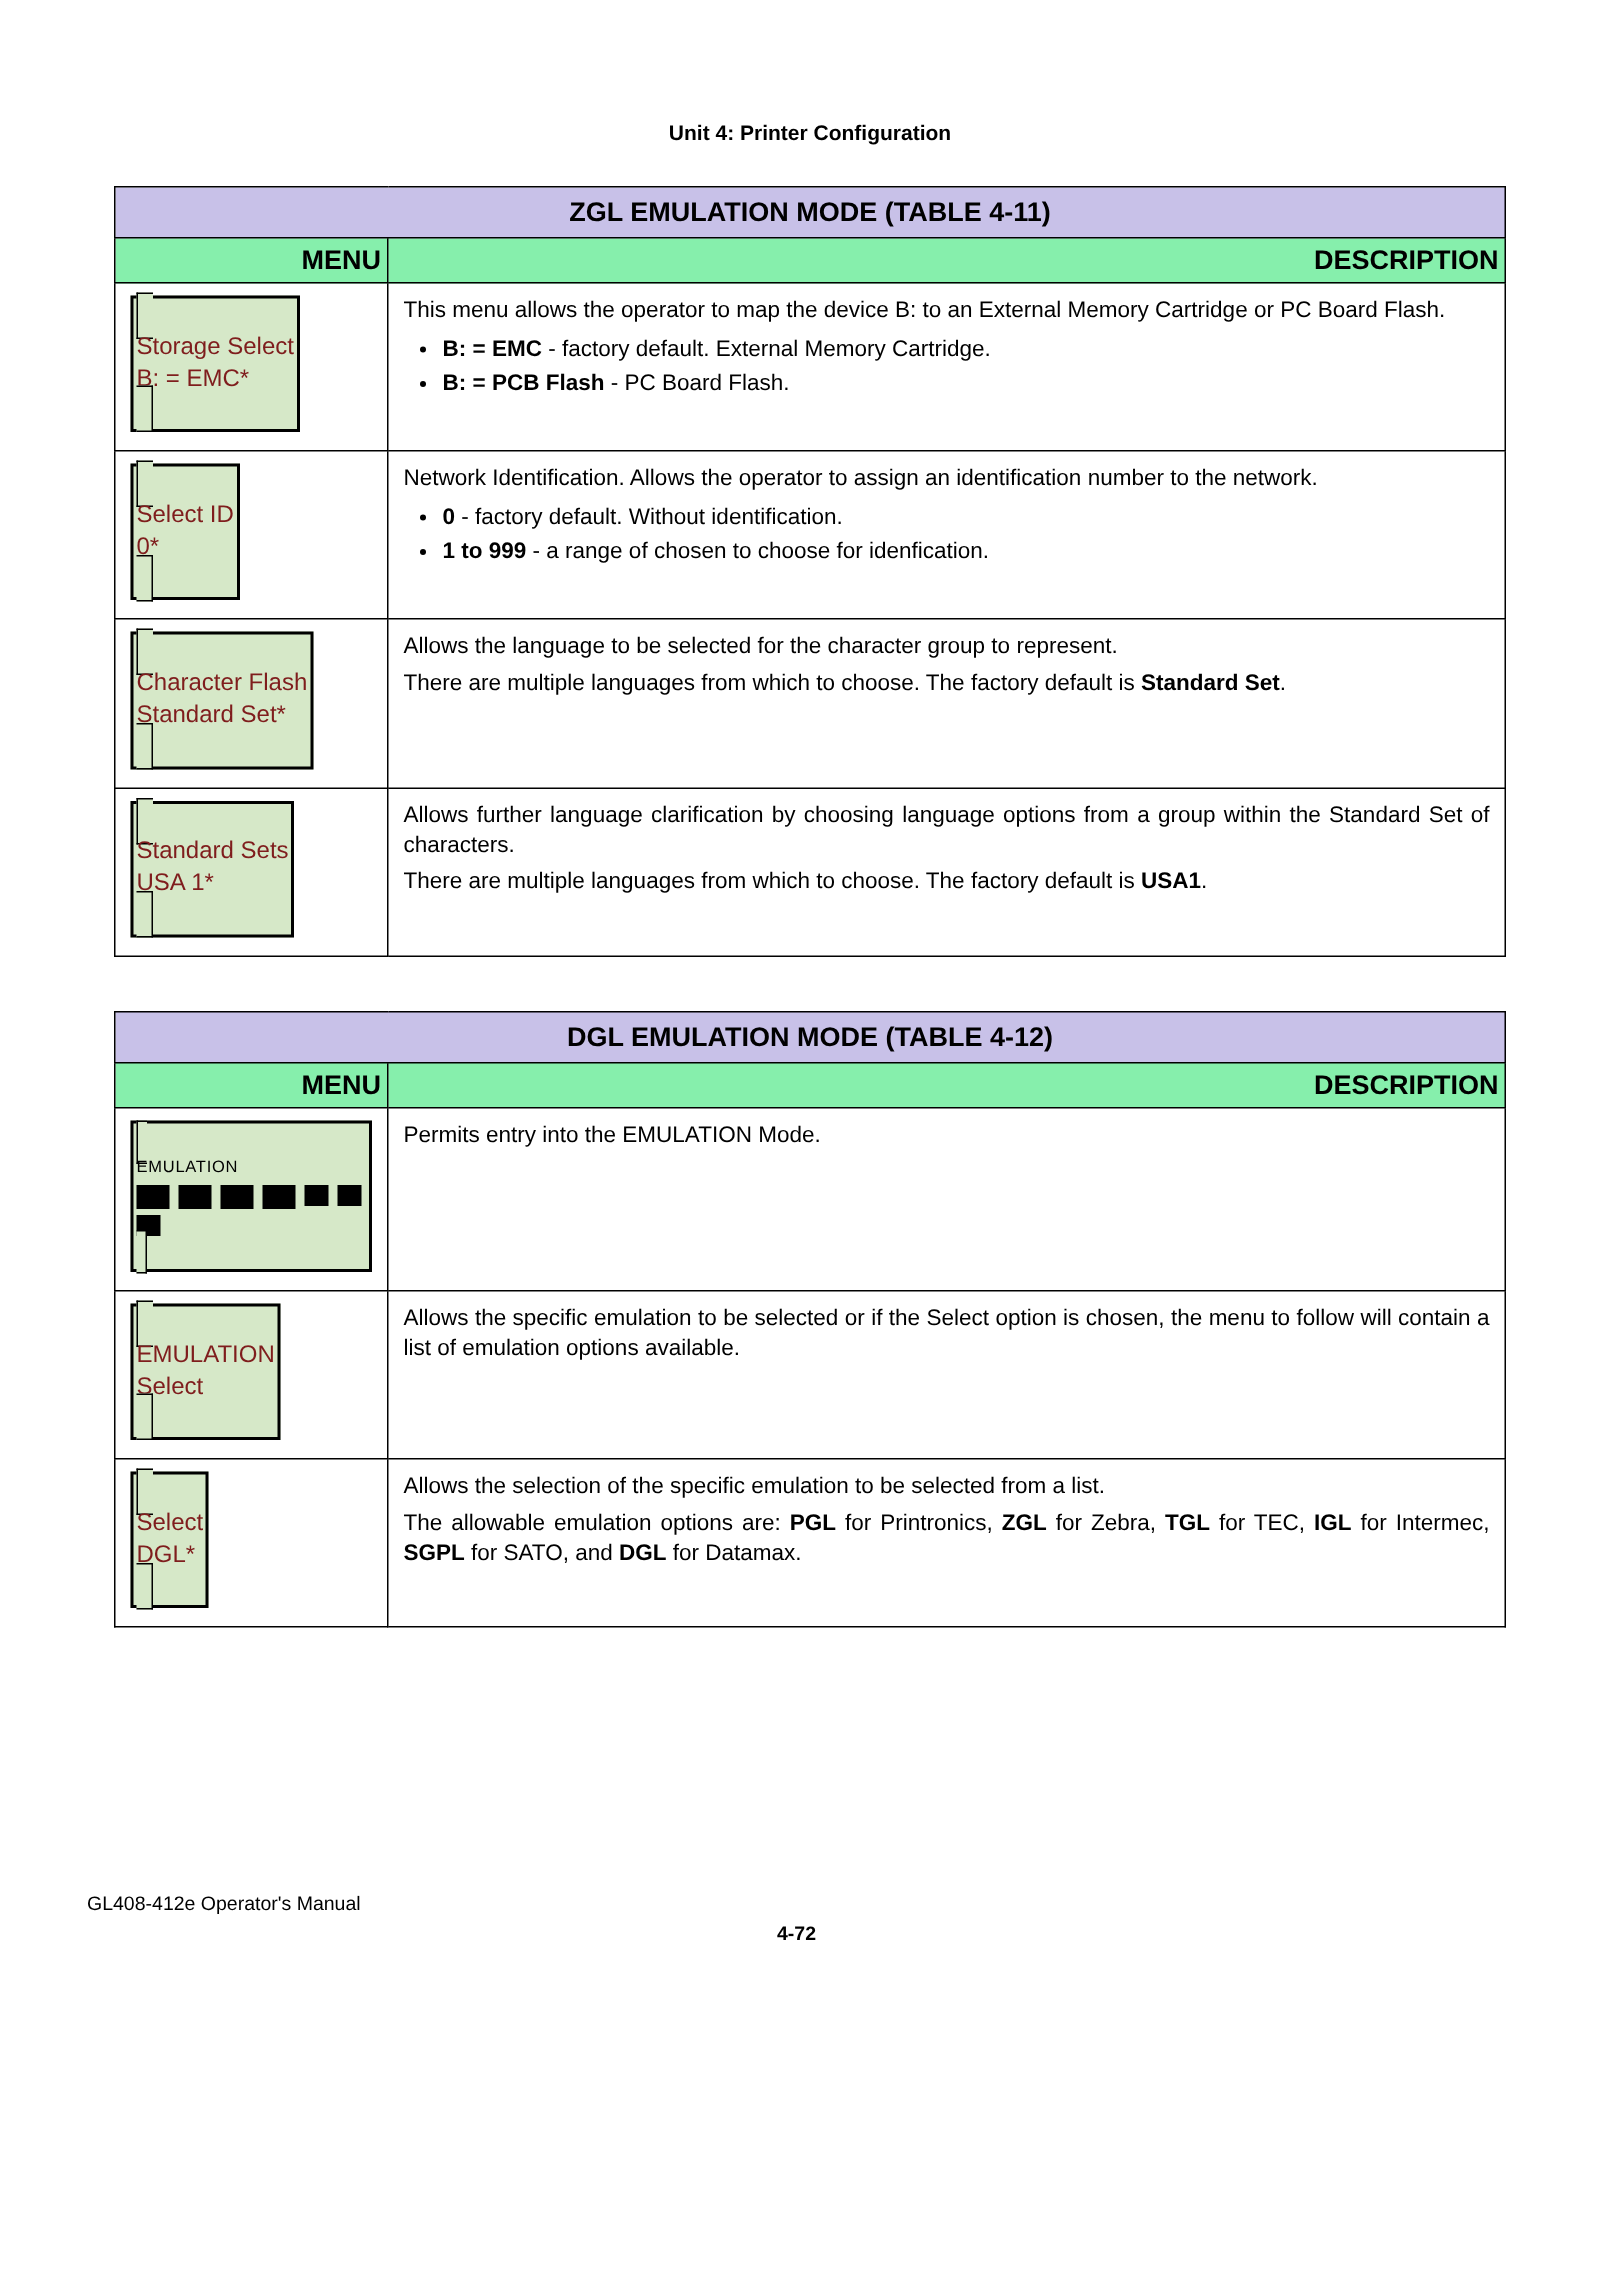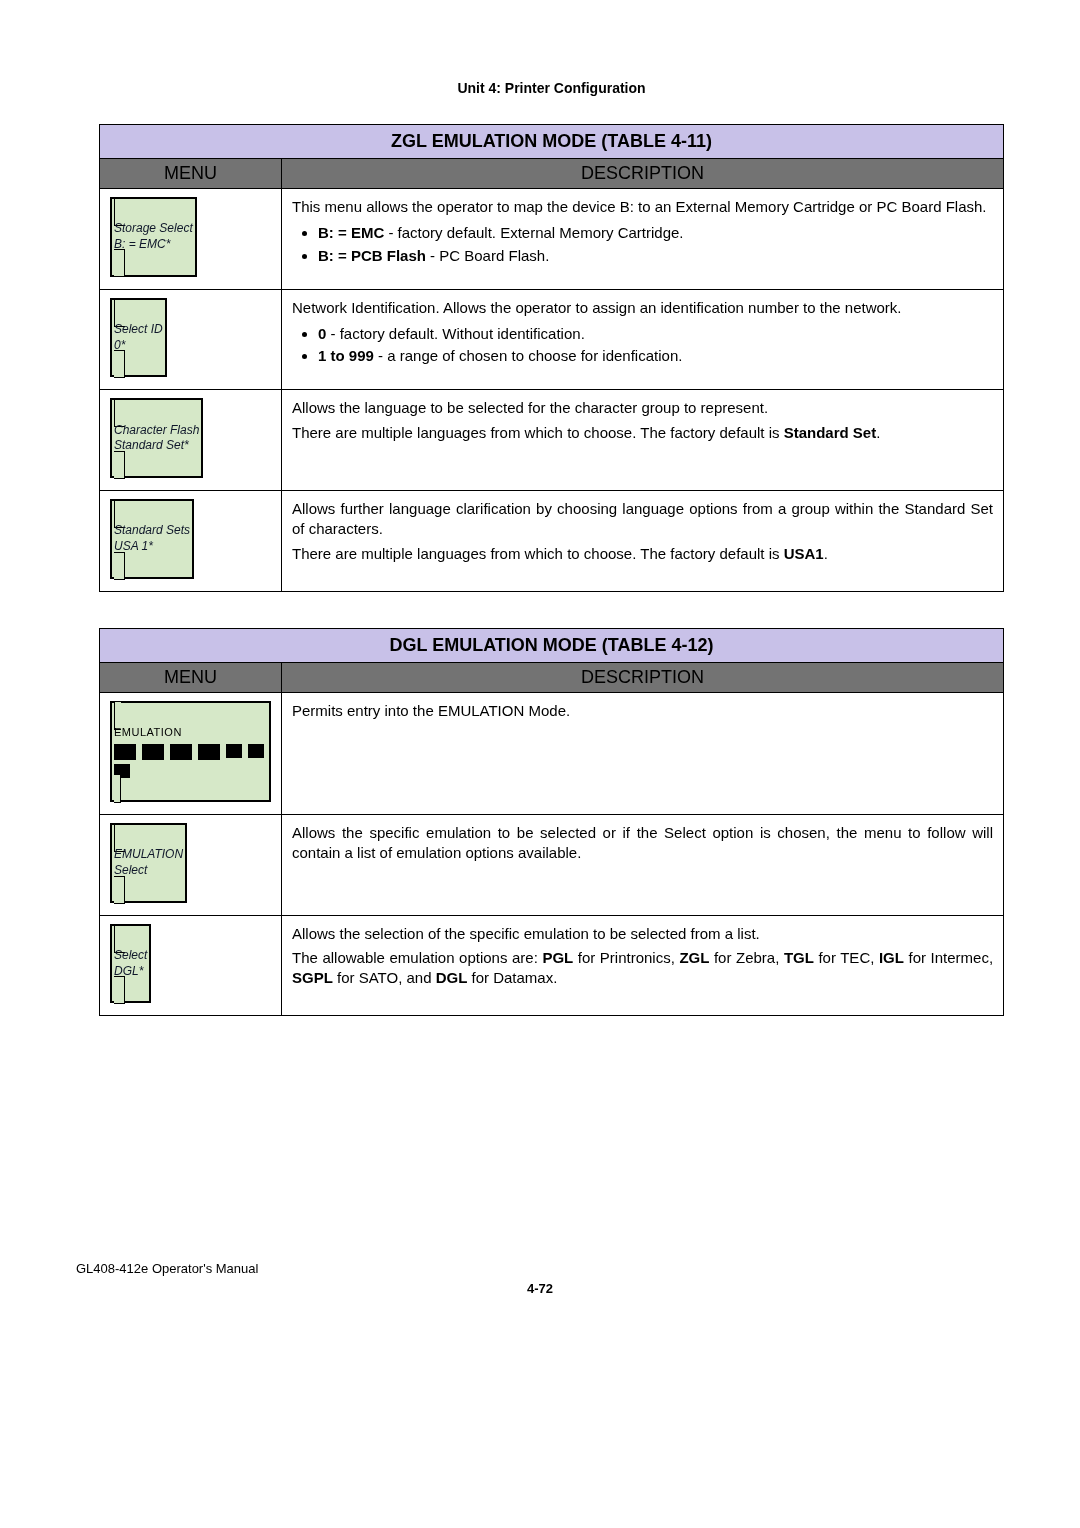--- a/index.html
+++ b/index.html
@@ -2,40 +2,40 @@
 <html><head>
 <meta charset="utf-8">
 <style>
   * { box-sizing: border-box; margin: 0; padding: 0; }
   html, body { width: 1080px; height: 1528px; background: #fff; font-family: Arial, Helvetica, sans-serif; color: #000; }
   .page { padding: 80px 76px 0 76px; }
   .unit-header { text-align: center; font-size: 14px; font-weight: bold; margin-bottom: 28px; }
   table.doc { width: 100%; border-collapse: collapse; table-layout: fixed; margin-bottom: 36px; margin-top: 10px; }
   table.doc col.menu { width: 182px; }
   table.doc th.title { background: #c8c1e8; text-align: center; font-size: 18px; font-weight: bold; padding: 6px 4px; border: 1.5px solid #000; font-variant: small-caps; }
-  table.doc th.colhead { background: #737373; text-align: center; font-size: 18px; font-weight: normal; padding: 4px 4px; border: 1.5px solid #000; font-variant: small-caps; }
+  table.doc th.colhead { background: #86efac; text-align: right; font-size: 18px; font-weight: bold; padding: 4px 4px; border: 1.5px solid #000; font-variant: small-caps; }
   table.doc td { border: 1.5px solid #000; vertical-align: top; padding: 8px 10px 12px 10px; font-size: 15px; line-height: 1.35; }
   td.menu-cell { text-align: left; padding: 14px 10px; }
   .btn-outer { display: inline-block; border: 2px solid #000; padding: 2px; background: #d6e8c8; }
-  .btn-inner { border: 1px solid #000; padding: 6px 10px; min-width: 118px; background: #d6e8c8; font-size: 12px; line-height: 1.3; color: #0f172a; font-style: italic; }
+  .btn-inner { border: 1px solid #000; padding: 6px 10px; min-width: 118px; background: #d6e8c8; font-size: 16px; line-height: 1.3; color: #7f1d1d; }
   .btn-line1 { display: block; }
   .btn-line2 { display: block; }
   ul.opts { list-style: disc; margin: 6px 0 0 26px; }
   ul.opts li { margin: 2px 0; }
   .desc b { font-weight: bold; }
   .justify { text-align: justify; }
   .emu-art { border: 1px solid #000; padding: 4px 6px 6px 6px; min-width: 128px; background: #d6e8c8; }
   .emu-title { font-size: 11px; letter-spacing: 0.5px; }
   .emu-icons { display: flex; flex-wrap: wrap; gap: 4px 6px; margin-top: 4px; }
   .emu-icon { width: 22px; height: 16px; background: #000; color: #d6e8c8; font-size: 7px; line-height: 16px; text-align: center; overflow: hidden; }
   .emu-icon.small { width: 16px; height: 14px; }
-  .footer { position: absolute; bottom: 140px; left: 76px; right: 76px; font-size: 13px; }
+  .footer { position: absolute; bottom: 140px; left: 58px; right: 76px; font-size: 13px; }
   .footer .left { float: left; }
   .footer .center { text-align: center; font-weight: bold; margin-top: 20px; }
-  .page-wrap { position: relative; width: 1080px; height: 1436px; padding-left: 23px; }
+  .page-wrap { position: relative; width: 1080px; height: 1436px; }
 </style>
 </head>
 <body>
 
 <div class="page-wrap">
 <div class="page">
 
   <div class="unit-header">Unit 4:  Printer Configuration</div>
 
   <table class="doc">

